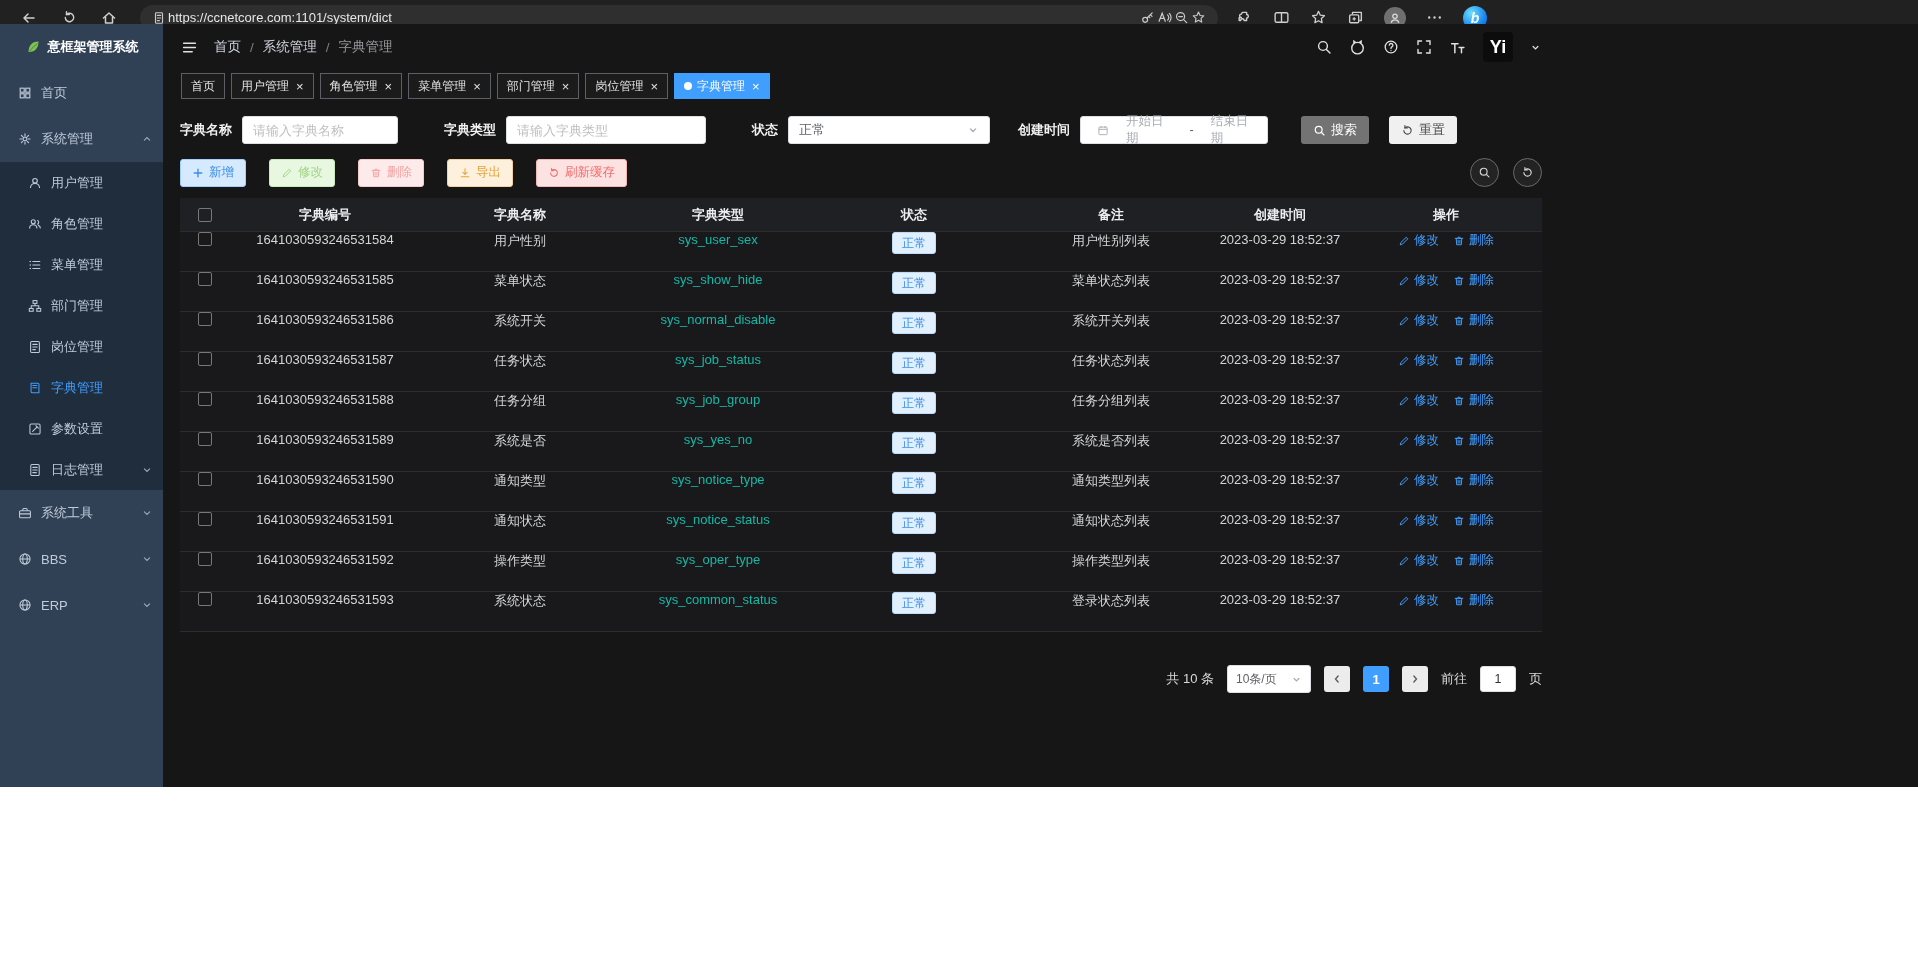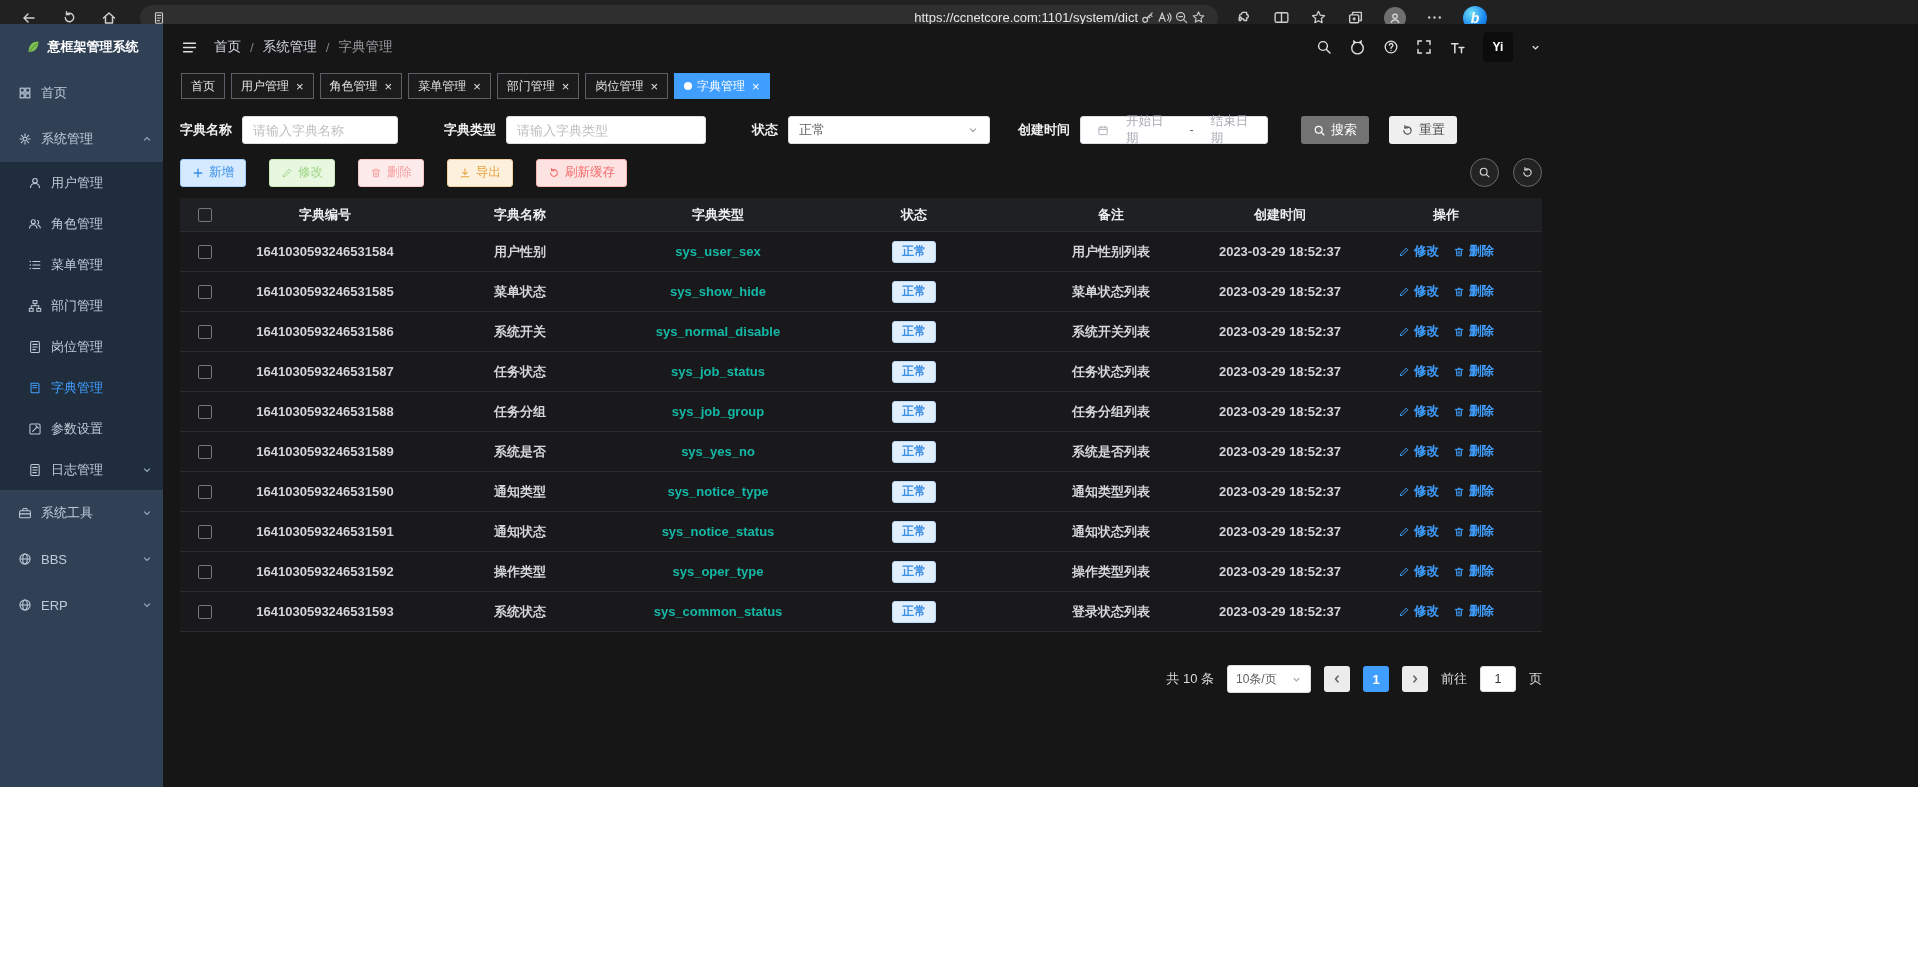--- a/index.html
+++ b/index.html
@@ -3,21 +3,21 @@
 <meta charset="utf-8">
 <style>
   * { box-sizing: border-box; margin: 0; padding: 0; }
   html,body { width:1918px; height:977px; background:#ffffff; font-family:"Liberation Sans","DejaVu Sans",sans-serif; overflow:hidden; }
   svg { display:block; }
 
   
   .chrome { position:absolute; top:0; left:0; width:1918px; height:36px; background:#212121; border-bottom:1px solid #000;
             display:flex; align-items:center; padding:0 12px; }
   .chrome-btn { width:34px; height:28px; border-radius:4px; display:flex; align-items:center; justify-content:center; color:#cfcfcf; flex:0 0 auto; margin-right:6px; cursor:pointer; }
-  .url-pill { width:1078px; height:26px; background:#2f2f2f; border-radius:13px; display:flex; align-items:center; padding:0 12px; gap:2px; margin-left:8px; flex:0 0 auto;text-align:right; }
+  .url-pill { width:1078px; height:26px; background:#2f2f2f; border-radius:13px; display:flex; align-items:center; padding:0 12px; gap:2px; margin-left:8px; flex:0 0 auto; }
   .url-text { flex:1; color:#e6e6e6; font-size:13px; white-space:nowrap; overflow:hidden; }
   .pill-ic { color:#c9c9c9; flex:0 0 auto; cursor:pointer; }
   .chrome-right { display:flex; align-items:center; gap:20px; margin-left:18px; color:#cfcfcf; }
   .avatar-circle { width:22px; height:22px; border-radius:50%; background:#6f6f6f; display:flex; align-items:center; justify-content:center; color:#dcdcdc; cursor:pointer; }
   .bing { width:24px; height:24px; border-radius:50%; background:radial-gradient(circle at 35% 30%, #6ee0f7, #1a86f0 60%, #0b5cc0);
           color:#fff; font-weight:bold; font-style:italic; display:flex; align-items:center; justify-content:center; font-size:14px; cursor:pointer; }
 
   
   .app { position:absolute; top:24px; left:0; width:1918px; height:763px; background:#161616; overflow:hidden; }
 
@@ -36,21 +36,21 @@
   
   .main { position:absolute; left:163px; top:0; right:0; height:763px; }
   .main-inner { width:1396px; }
   .navbar { height:46px; display:flex; align-items:center; padding:0 18px; }
   .hamburger { color:#e0e0e0; cursor:pointer; display:flex; }
   .breadcrumb { margin-left:16px; font-size:13.5px; color:#cfd3dc; display:flex; gap:9px; align-items:center; }
   .breadcrumb .sep { color:#7a7f87; }
   .breadcrumb .current { color:#98989d; }
   .nav-right { margin-left:auto; display:flex; align-items:center; gap:17px; color:#dfe1e5; }
   .nav-ic { display:flex; cursor:pointer; }
-  .nav-avatar { width:30px; height:30px; background:#0c0c0c; border-radius:4px; color:#fff; font-weight:bold; display:flex; align-items:center; justify-content:center; font-size:12px; cursor:pointer; }
+  .nav-avatar { width:30px; height:30px; background:#0c0c0c; border-radius:4px; color:#fff; font-weight:bold; display:flex; align-items:center; justify-content:center; font-size:18px; cursor:pointer; }
 
   
   .tabbar { height:33px; display:flex; align-items:flex-start; padding:3px 18px 0; }
   .tabs-wrap { display:flex; gap:6px; }
   .tab { height:26px; display:flex; align-items:center; gap:5px; padding:0 9px; border:1px solid #5c5f66; background:#1b1b1b; color:#e3e3e3; font-size:12px; cursor:pointer; white-space:nowrap; }
   .tab.active { background:#409eff; border-color:#409eff; color:#fff; }
   .tab-dot { display:none; width:8px; height:8px; border-radius:50%; background:#fff; }
   .tab.active .tab-dot { display:block; }
   .tab-close { font-size:13px; line-height:1; margin-left:2px; cursor:pointer; }
 
@@ -77,21 +77,21 @@
   .tb-edit   { background:#e8f7e0; border:1px solid #c8e9b8; color:#9fd487; cursor:not-allowed; }
   .tb-del    { background:#fdeaea; border:1px solid #f8c8c8; color:#f5a3a3; cursor:not-allowed; }
   .tb-export { background:#fdf0dc; border:1px solid #f3d19e; color:#e6a23c; }
   .tb-cache  { background:#fde2e2; border:1px solid #f9b4b4; color:#f56c6c; }
   .tb-right { margin-left:auto; display:flex; gap:14px; }
   .circle-btn { width:29px; height:29px; border-radius:50%; border:1px solid #6a6a6a; background:#232323; color:#d5d5d5; display:flex; align-items:center; justify-content:center; cursor:pointer; }
 
   
   .table { margin-top:11px; font-size:13px; }
   .thead { display:flex; background:#1e2023; height:33px; align-items:center; color:#eceef1; font-weight:bold; }
-  .tr { display:flex; height:40px; align-items:center; border-top:1px solid #2c2c2c; color:#d3d5d9; background:#19191b;font-weight:bold; }
+  .tr { display:flex; height:40px; align-items:flex-start; border-top:1px solid #2c2c2c; color:#d3d5d9; background:#19191b; }
   .table-bottom { border-top:1px solid #2c2c2c; }
   .th,.td { display:flex; align-items:center; justify-content:center; overflow:hidden; white-space:nowrap; }
   .cb { width:50px; } .c-id { width:190px; } .c-name { width:200px; } .c-type { width:196px; }
   .c-status { width:196px; } .c-remark { width:198px; } .c-created { width:140px; } .c-ops { width:192px; gap:14px; }
   .checkbox { width:14px; height:14px; border:1px solid #777; border-radius:2px; background:transparent; display:inline-block; cursor:pointer; }
   .type-link { color:#14b8a6; cursor:pointer; text-decoration:none; }
   .tag { height:22px; padding:0 9px; display:flex; align-items:center; background:#e2f0fe; color:#3a8ee6; border:1px solid #bcdcfc; border-radius:3px; font-size:12px; }
   .op { color:#409eff; display:flex; align-items:center; gap:4px; font-size:12.5px; cursor:pointer; text-decoration:none; }
 
   

